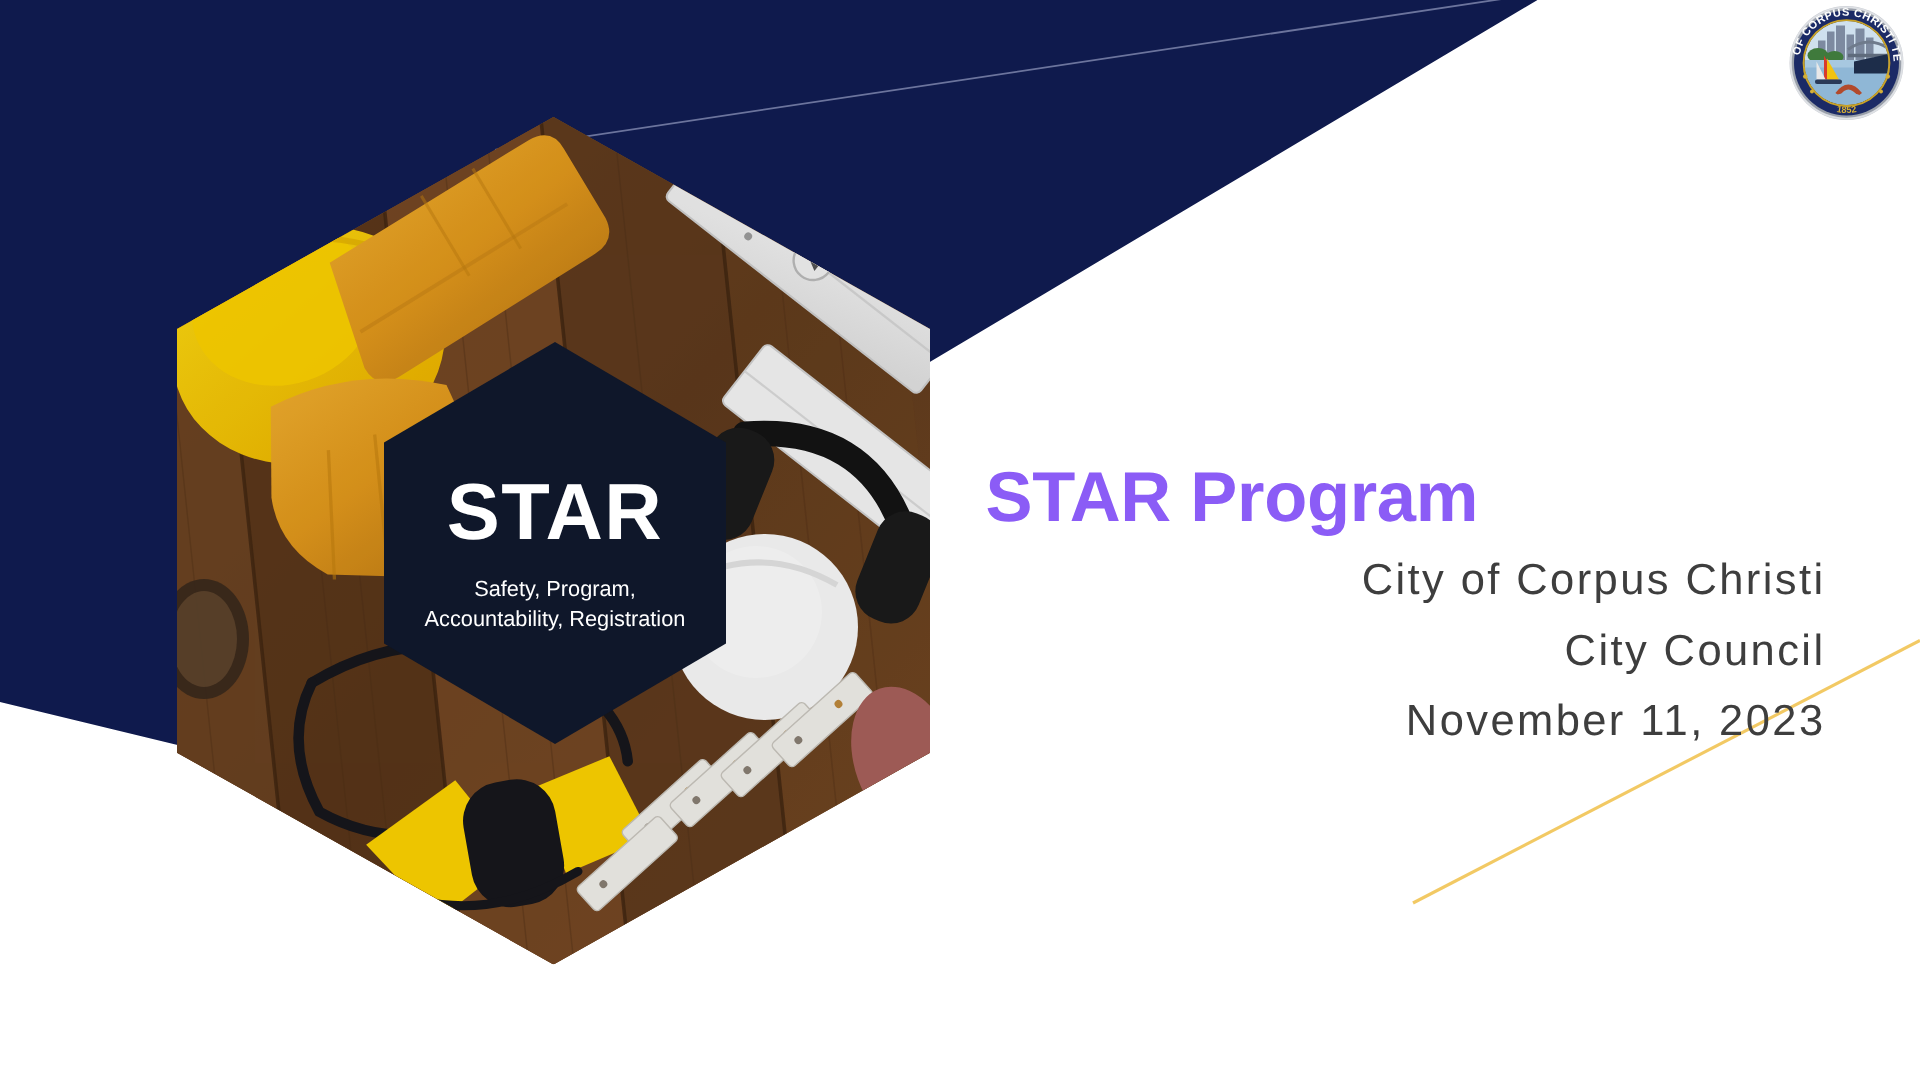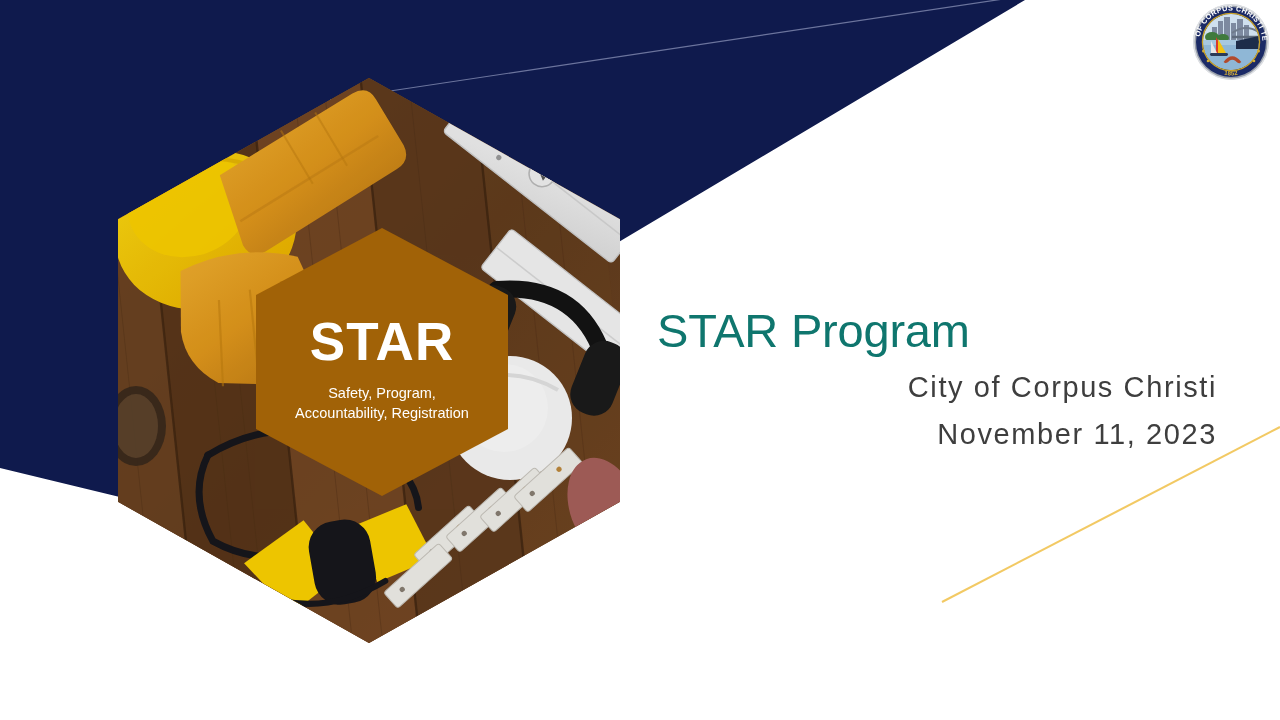--- a/index.html
+++ b/index.html
@@ -68,23 +68,23 @@
     overflow: hidden;
     background: #6b4526;
   }
   .hex-photo svg { display: block; }
 
   
   .badge-hex {
     position: absolute;
     left: 138px;
     top: 150px;
-    width: 252px;
+    width: 228px;
     height: 268px;
-    background: #a16207;
+    background: #0f172a;
     clip-path: polygon(50% 0%, 100% 25%, 100% 75%, 50% 100%, 0% 75%, 0% 25%);
     display: flex;
     flex-direction: column;
     align-items: center;
     justify-content: center;
     text-align: center;
   }
   .badge-title {
     color: #ffffff;
     font-size: 53px;
@@ -102,23 +102,23 @@
   }
 
   
   .text-block {
     position: absolute;
     left: 657px;
     top: 305px;
     width: 560px;
   }
   .slide-title {
-    color: #0f766e;
+    color: #8b5cf6;
     font-size: 47px;
-    font-weight: normal;
+    font-weight: bold;
     line-height: 1.12;
     margin: 0 0 6px 0;
     letter-spacing: -0.2px;
   }
   .sub-line {
     color: #3e3e3e;
     font-size: 29px;
     line-height: 1.62;
     letter-spacing: 1.6px;
     margin: 0;
@@ -308,20 +308,21 @@
       <div class="badge-sub">
         <div>Safety, Program,</div>
         <div>Accountability, Registration</div>
       </div>
     </div>
   </div>
 
   <div class="text-block">
     <h1 class="slide-title">STAR Program</h1>
     <p class="sub-line">City of Corpus Christi</p>
+    <p class="sub-line">City Council</p>
     <p class="sub-line">November 11, 2023</p>
   </div>
 
   <div class="city-seal">
     <svg width="78" height="78" viewBox="0 0 78 78">
       <defs>
         <clipPath id="sealInner">
           <circle cx="39" cy="39" r="28"></circle>
         </clipPath>
       </defs>

